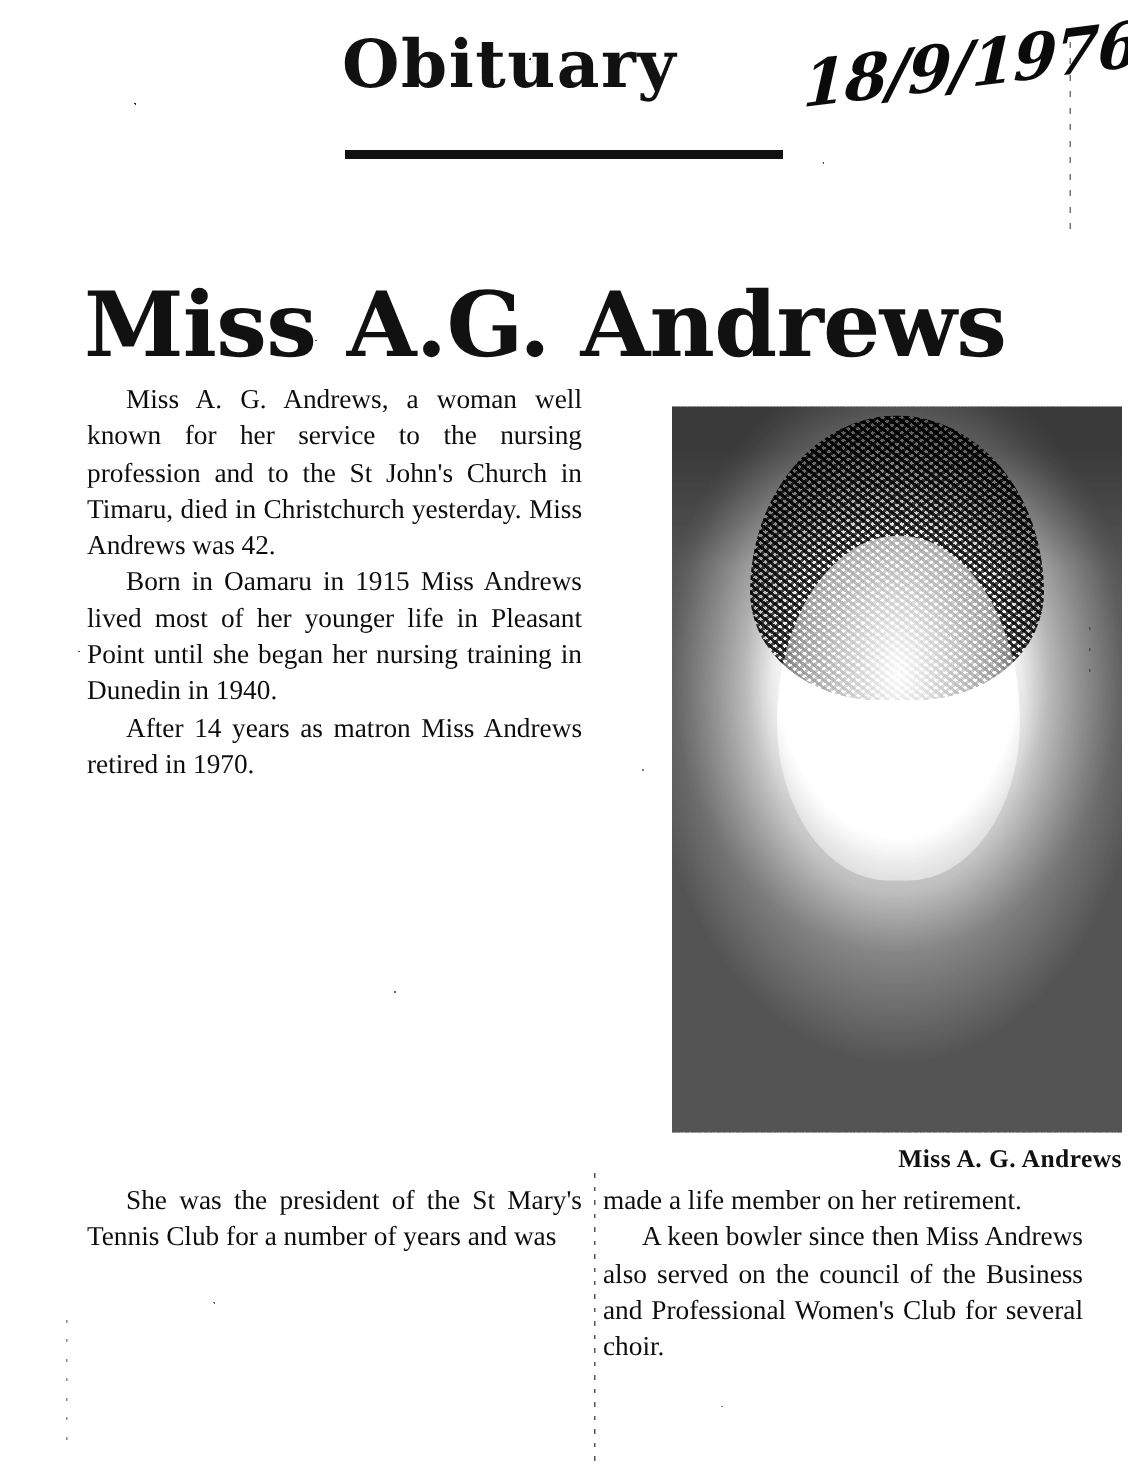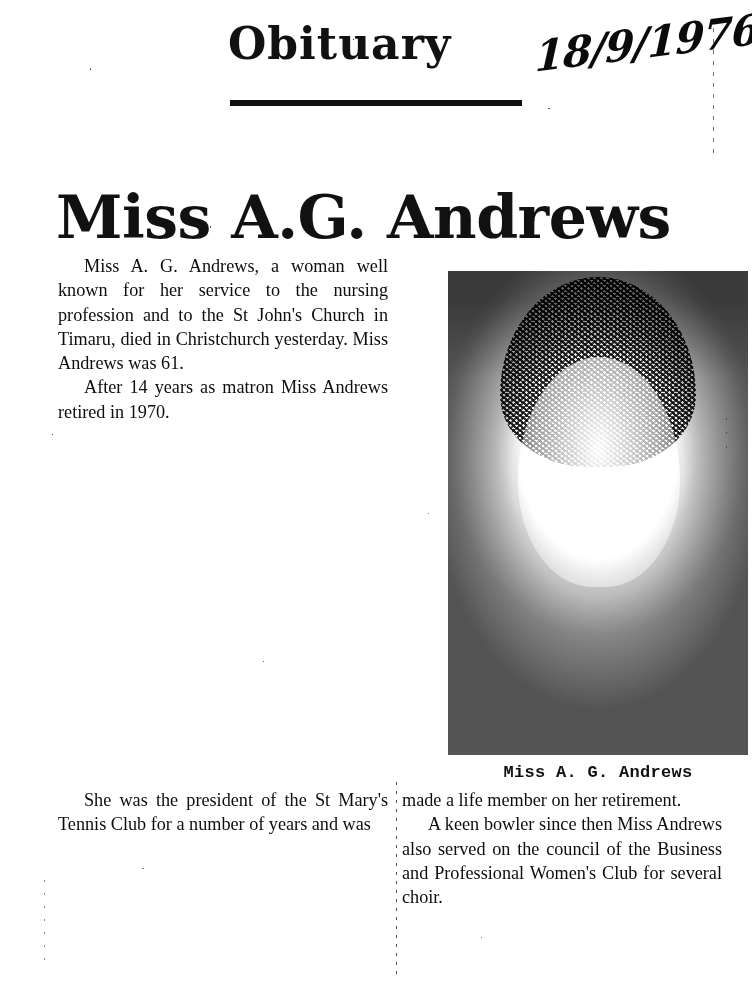--- a/index.html
+++ b/index.html
@@ -136,22 +136,22 @@
     background:
       radial-gradient(ellipse 165px 235px at 50% 42%, rgba(255,255,255,0) 52%, rgba(0,0,0,.40) 100%),
       linear-gradient(to bottom, rgba(0,0,0,.22) 0 6%, rgba(0,0,0,0) 22%);
     mix-blend-mode: multiply;
   }
   .photo-caption {
     position: absolute;
     left: 0;
     top: 492px;
     width: 300px;
-    text-align: center;
-    font-family: Liberation Mono, monospace;
+    text-align: right;
+    font-family: Liberation Serif, serif;
     font-size: 17px;
     font-weight: 700;
     letter-spacing: .3px;
     color: #111;
     white-space: nowrap;
   }
 
   
   .col {
     position: absolute;
@@ -237,21 +237,22 @@
   <h1 class="headline">Miss A.G. Andrews</h1>
 
   <figure class="photo-figure">
     <div class="photo" aria-label="portrait-photograph-of-miss-a-g-andrews">
       <div class="photo-vignette"></div>
     </div>
     <figcaption class="photo-caption">Miss A. G. Andrews</figcaption>
   </figure>
 
   <div class="col" id="col-left-upper">
-    <p>Miss A. G. Andrews, a woman well known for her service to the nursing profession and to the St John's Church in Timaru, died in Christchurch yesterday. Miss Andrews was 61.</p>
+    <p>Miss A. G. Andrews, a woman well known for her service to the nursing profession and to the St John's Church in Timaru, died in Christchurch yesterday. Miss Andrews was 42.</p>
+    <p>Born in Oamaru in 1915 Miss Andrews lived most of her younger life in Pleasant Point until she began her nursing training in Dunedin in 1940.</p>
     <p>After 14 years as matron Miss Andrews retired in 1970.</p>
   </div>
 
   <div class="col" id="col-left-lower">
     <p>She was the president of the St Mary's Tennis Club for a number of years and was</p>
   </div>
 
   <div class="col" id="col-right-lower">
     <p class="cont">made a life member on her retirement.</p>
     <p>A keen bowler since then Miss Andrews also served on the council of the Business and Professional Women's Club for several choir.</p>

